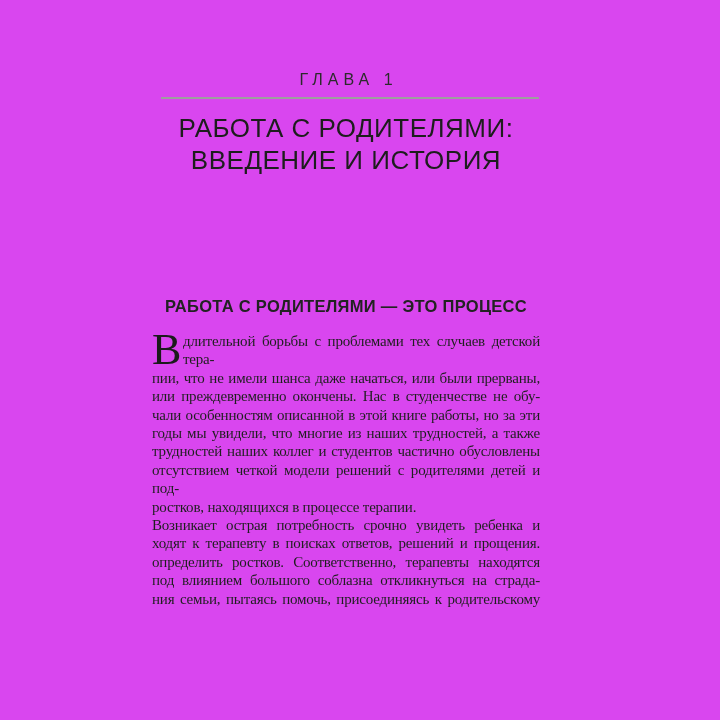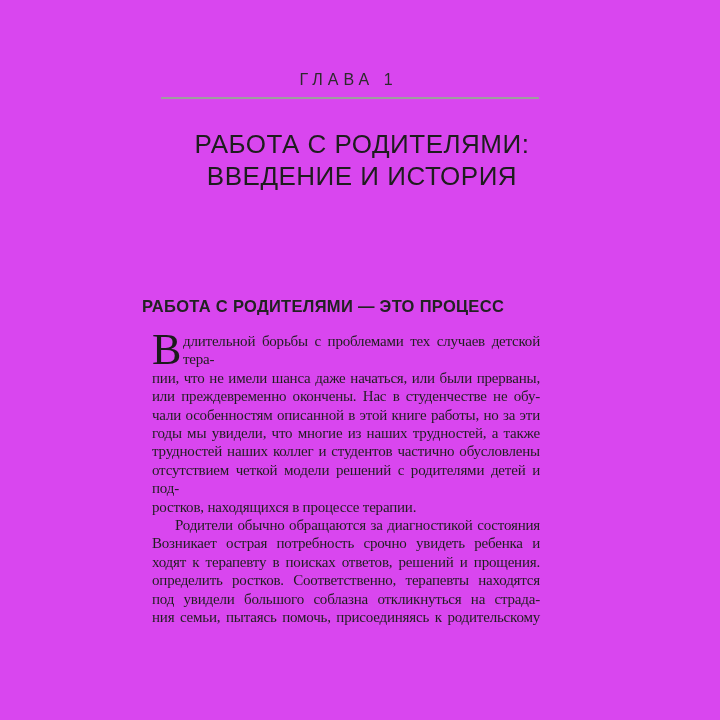--- a/index.html
+++ b/index.html
@@ -40,35 +40,36 @@
     left: 9px;
     width: 378px;
     height: 2px;
     background: #9e9e9e;
   }
   .chapter-title {
     position: absolute;
     top: 112px;
     left: -20px;
     width: 428px;
-    margin: 16px;
+    margin: 0;
     text-align: center;
     font-family: "Liberation Sans", sans-serif;
     font-size: 26px;
     line-height: 32px;
     font-weight: 500;
     letter-spacing: 0.5px;
     color: #1d1d1d;
   }
   .section-heading {
     position: absolute;
     top: 296px;
     left: -10px;
     width: 408px;
     margin: 0;
+    text-align: center;
     font-family: "Liberation Sans", sans-serif;
     font-size: 16.5px;
     line-height: 20px;
     font-weight: 700;
     letter-spacing: 0.3px;
     color: #222222;
   }
   .body-text {
     position: absolute;
     top: 332px;
@@ -130,23 +131,22 @@
         <div class="jline">пии, что не имели шанса даже начаться, или были прерваны,</div>
         <div class="jline">или преждевременно окончены. Нас в студенчестве не обу-</div>
         <div class="jline">чали особенностям описанной в этой книге работы, но за эти</div>
         <div class="jline">годы мы увидели, что многие из наших трудностей, а также</div>
         <div class="jline">трудностей наших коллег и студентов частично обусловлены</div>
         <div class="jline">отсутствием четкой модели решений с родителями детей и под-</div>
         <div class="jline last">ростков, находящихся в процессе терапии.</div>
       </div>
 
       <div class="para">
-        <div class="jline indent">Родители обычно обращаются за диагностикой состояния</div>
         <div class="jline">Возникает острая потребность срочно увидеть ребенка и</div>
         <div class="jline">ходят к терапевту в поисках ответов, решений и прощения.</div>
         <div class="jline">определить ростков. Соответственно, терапевты находятся</div>
-        <div class="jline">под увидели большого соблазна откликнуться на страда-</div>
+        <div class="jline">под влиянием большого соблазна откликнуться на страда-</div>
         <div class="jline">ния семьи, пытаясь помочь, присоединяясь к родительскому</div>
       </div>
 
     </div>
   </div>
 </div>
 
 </body></html>

